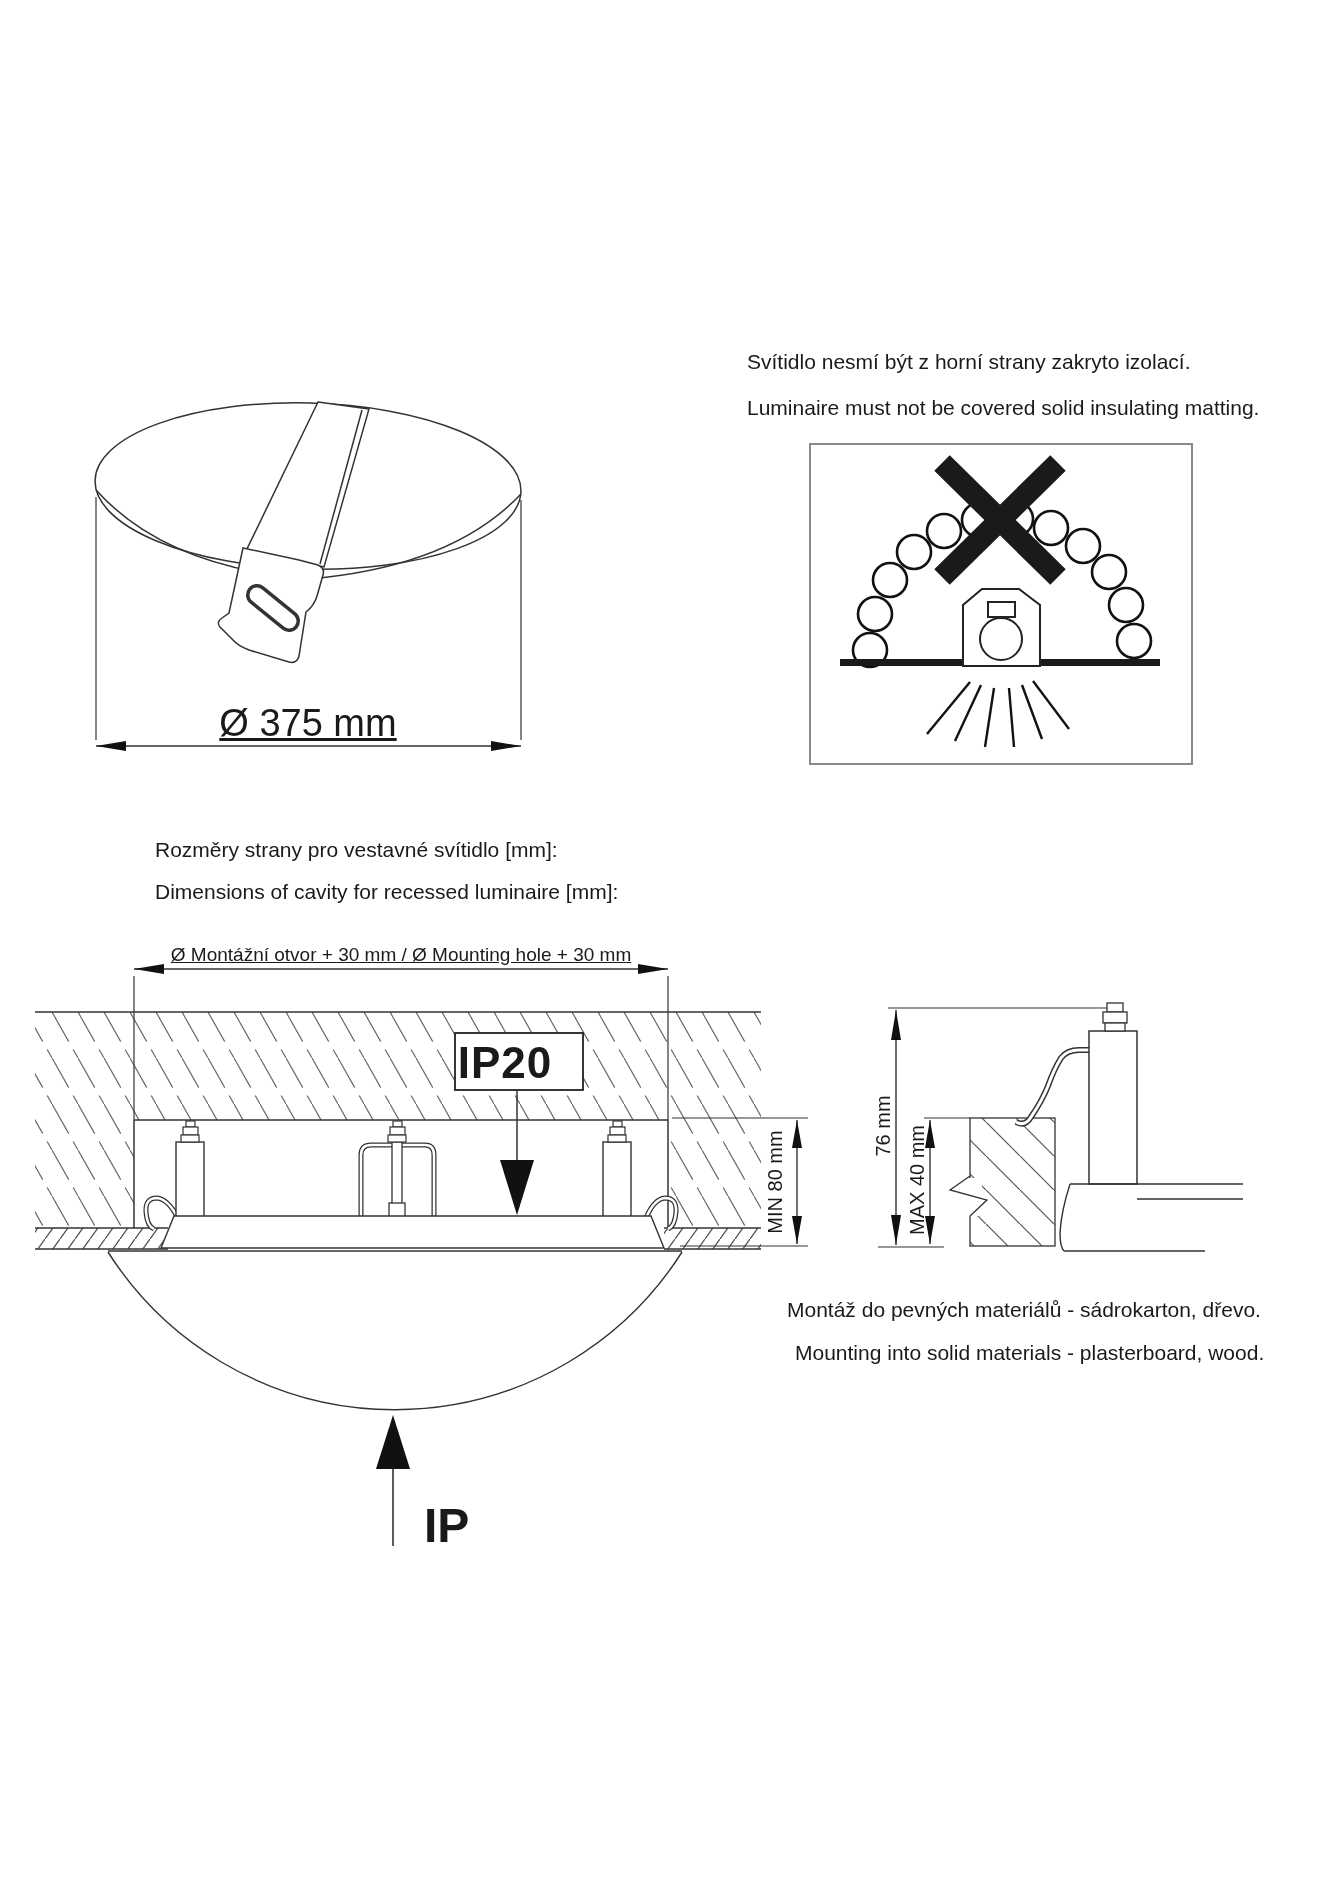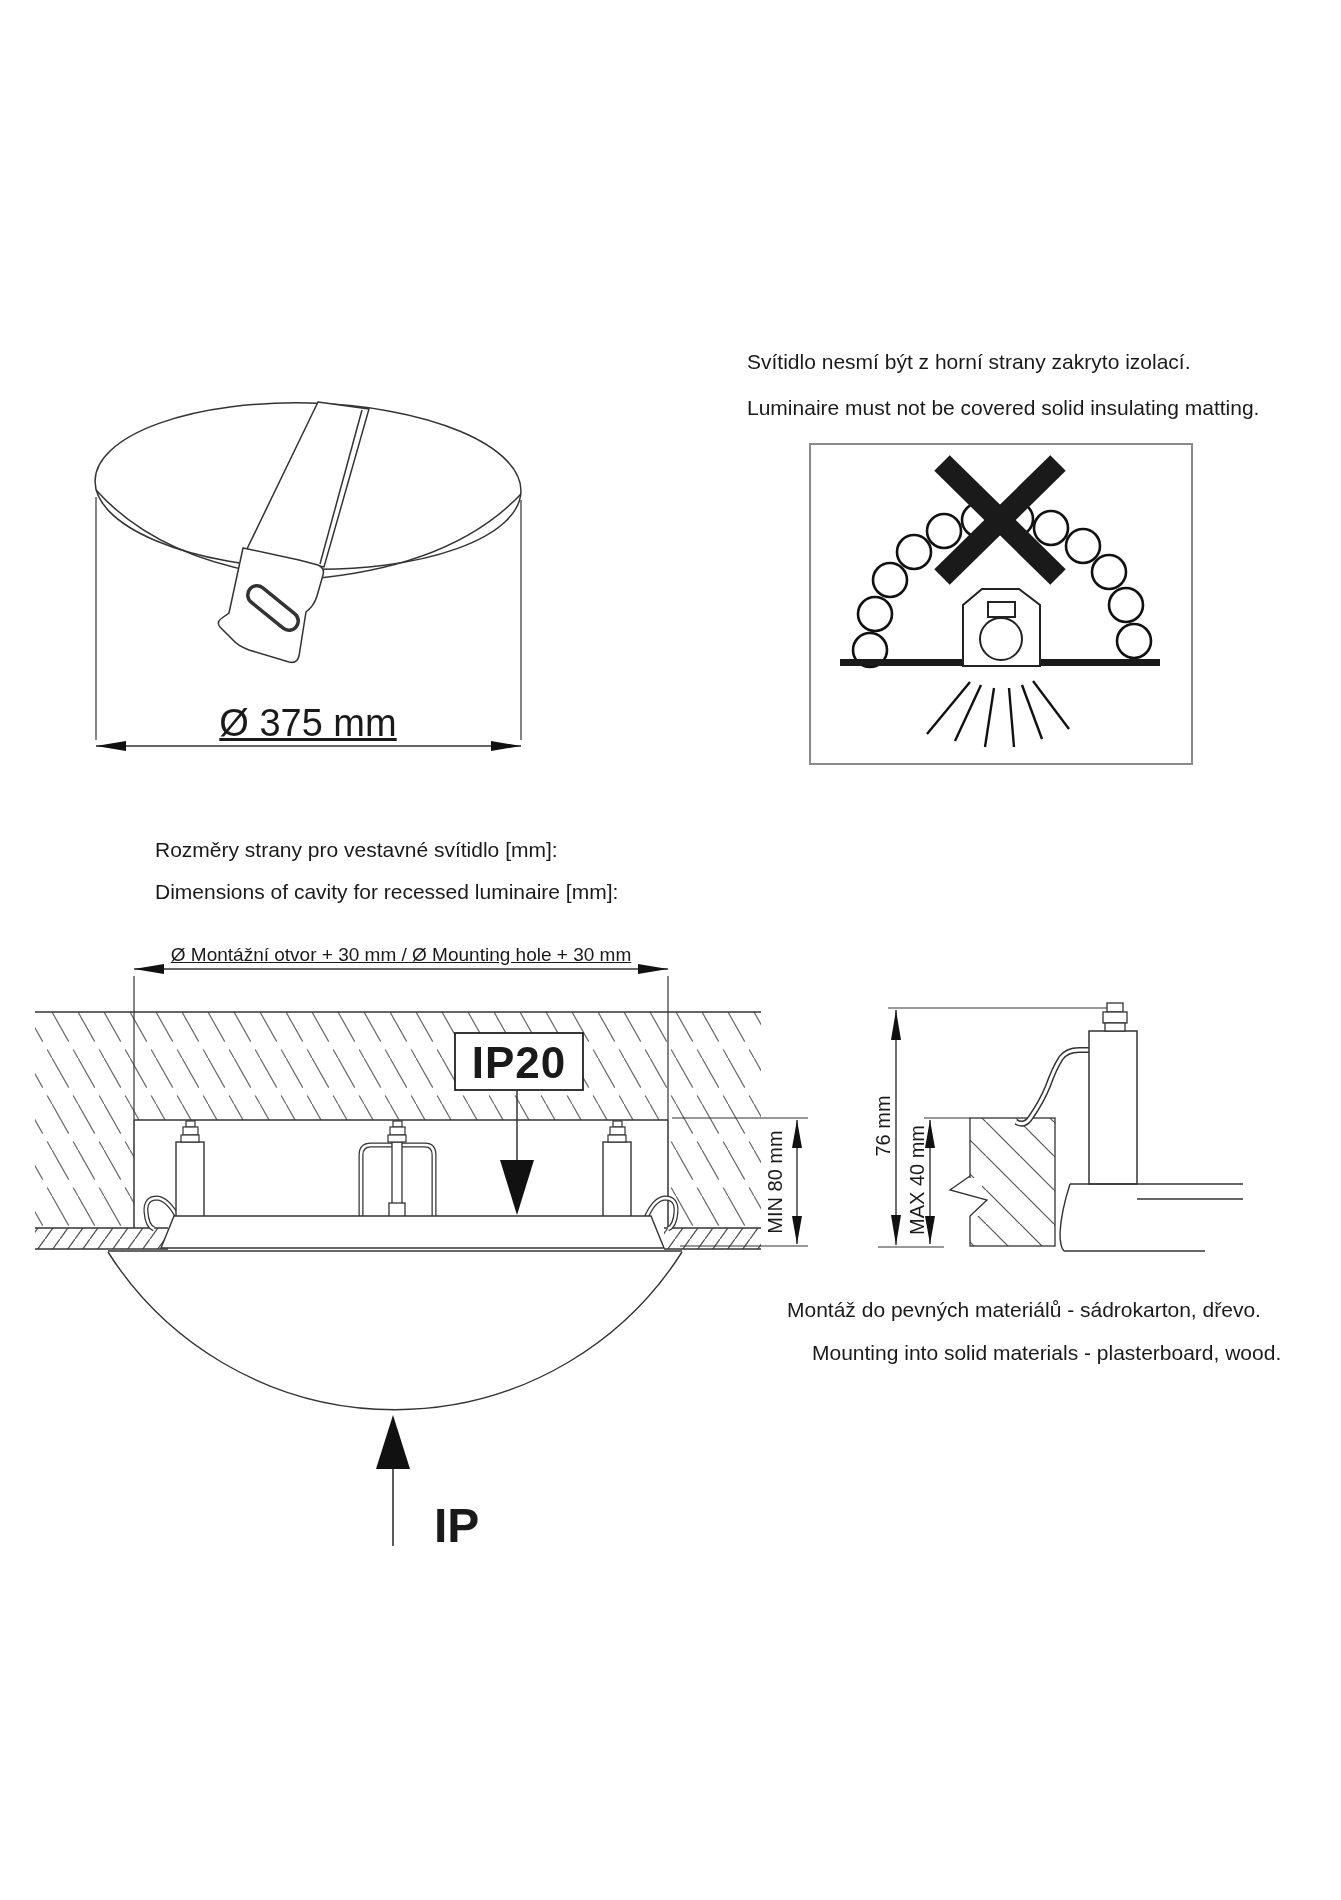--- a/index.html
+++ b/index.html
@@ -209,26 +209,26 @@
 <div class="txt dim-big" style="left:158px;top:702px;width:300px;">Ø 375 mm</div>
 
 <div class="txt note" style="left:747px;top:350px;">Svítidlo nesmí být z horní strany zakryto izolací.</div>
 <div class="txt note" style="left:747px;top:396px;">Luminaire must not be covered solid insulating matting.</div>
 
 <div class="txt note" style="left:155px;top:838px;">Rozměry strany pro vestavné svítidlo [mm]:</div>
 <div class="txt note" style="left:155px;top:880px;">Dimensions of cavity for recessed luminaire [mm]:</div>
 
 <div class="txt dim-small" style="left:121px;top:944px;width:560px;">Ø Montážní otvor + 30 mm / Ø Mounting hole + 30 mm</div>
 
-<div class="txt ip20" style="left:455px;top:1038px;width:128px;">IP20</div>
+<div class="txt ip20" style="left:441px;top:1038px;width:128px;">IP20</div>
 
 <div class="txt rot" style="left:706px;top:1170px;width:140px;height:24px;">MIN 80 mm</div>
 
 <div class="txt rot" style="left:814px;top:1114px;width:140px;height:24px;">76 mm</div>
 
 <div class="txt rot" style="left:848px;top:1168px;width:140px;height:24px;">MAX 40 mm</div>
 
 <div class="txt note" style="left:787px;top:1298px;">Montáž do pevných materiálů - sádrokarton, dřevo.</div>
-<div class="txt note" style="left:795px;top:1341px;margin-left:17px;">Mounting into solid materials - plasterboard, wood.</div>
-
-<div class="txt ipbig" style="left:424px;top:1498px;margin-left:10px;">IP</div>
+<div class="txt note" style="left:795px;top:1341px;">Mounting into solid materials - plasterboard, wood.</div>
+
+<div class="txt ipbig" style="left:424px;top:1498px;">IP</div>
 
 </div>
 
 </body></html>

